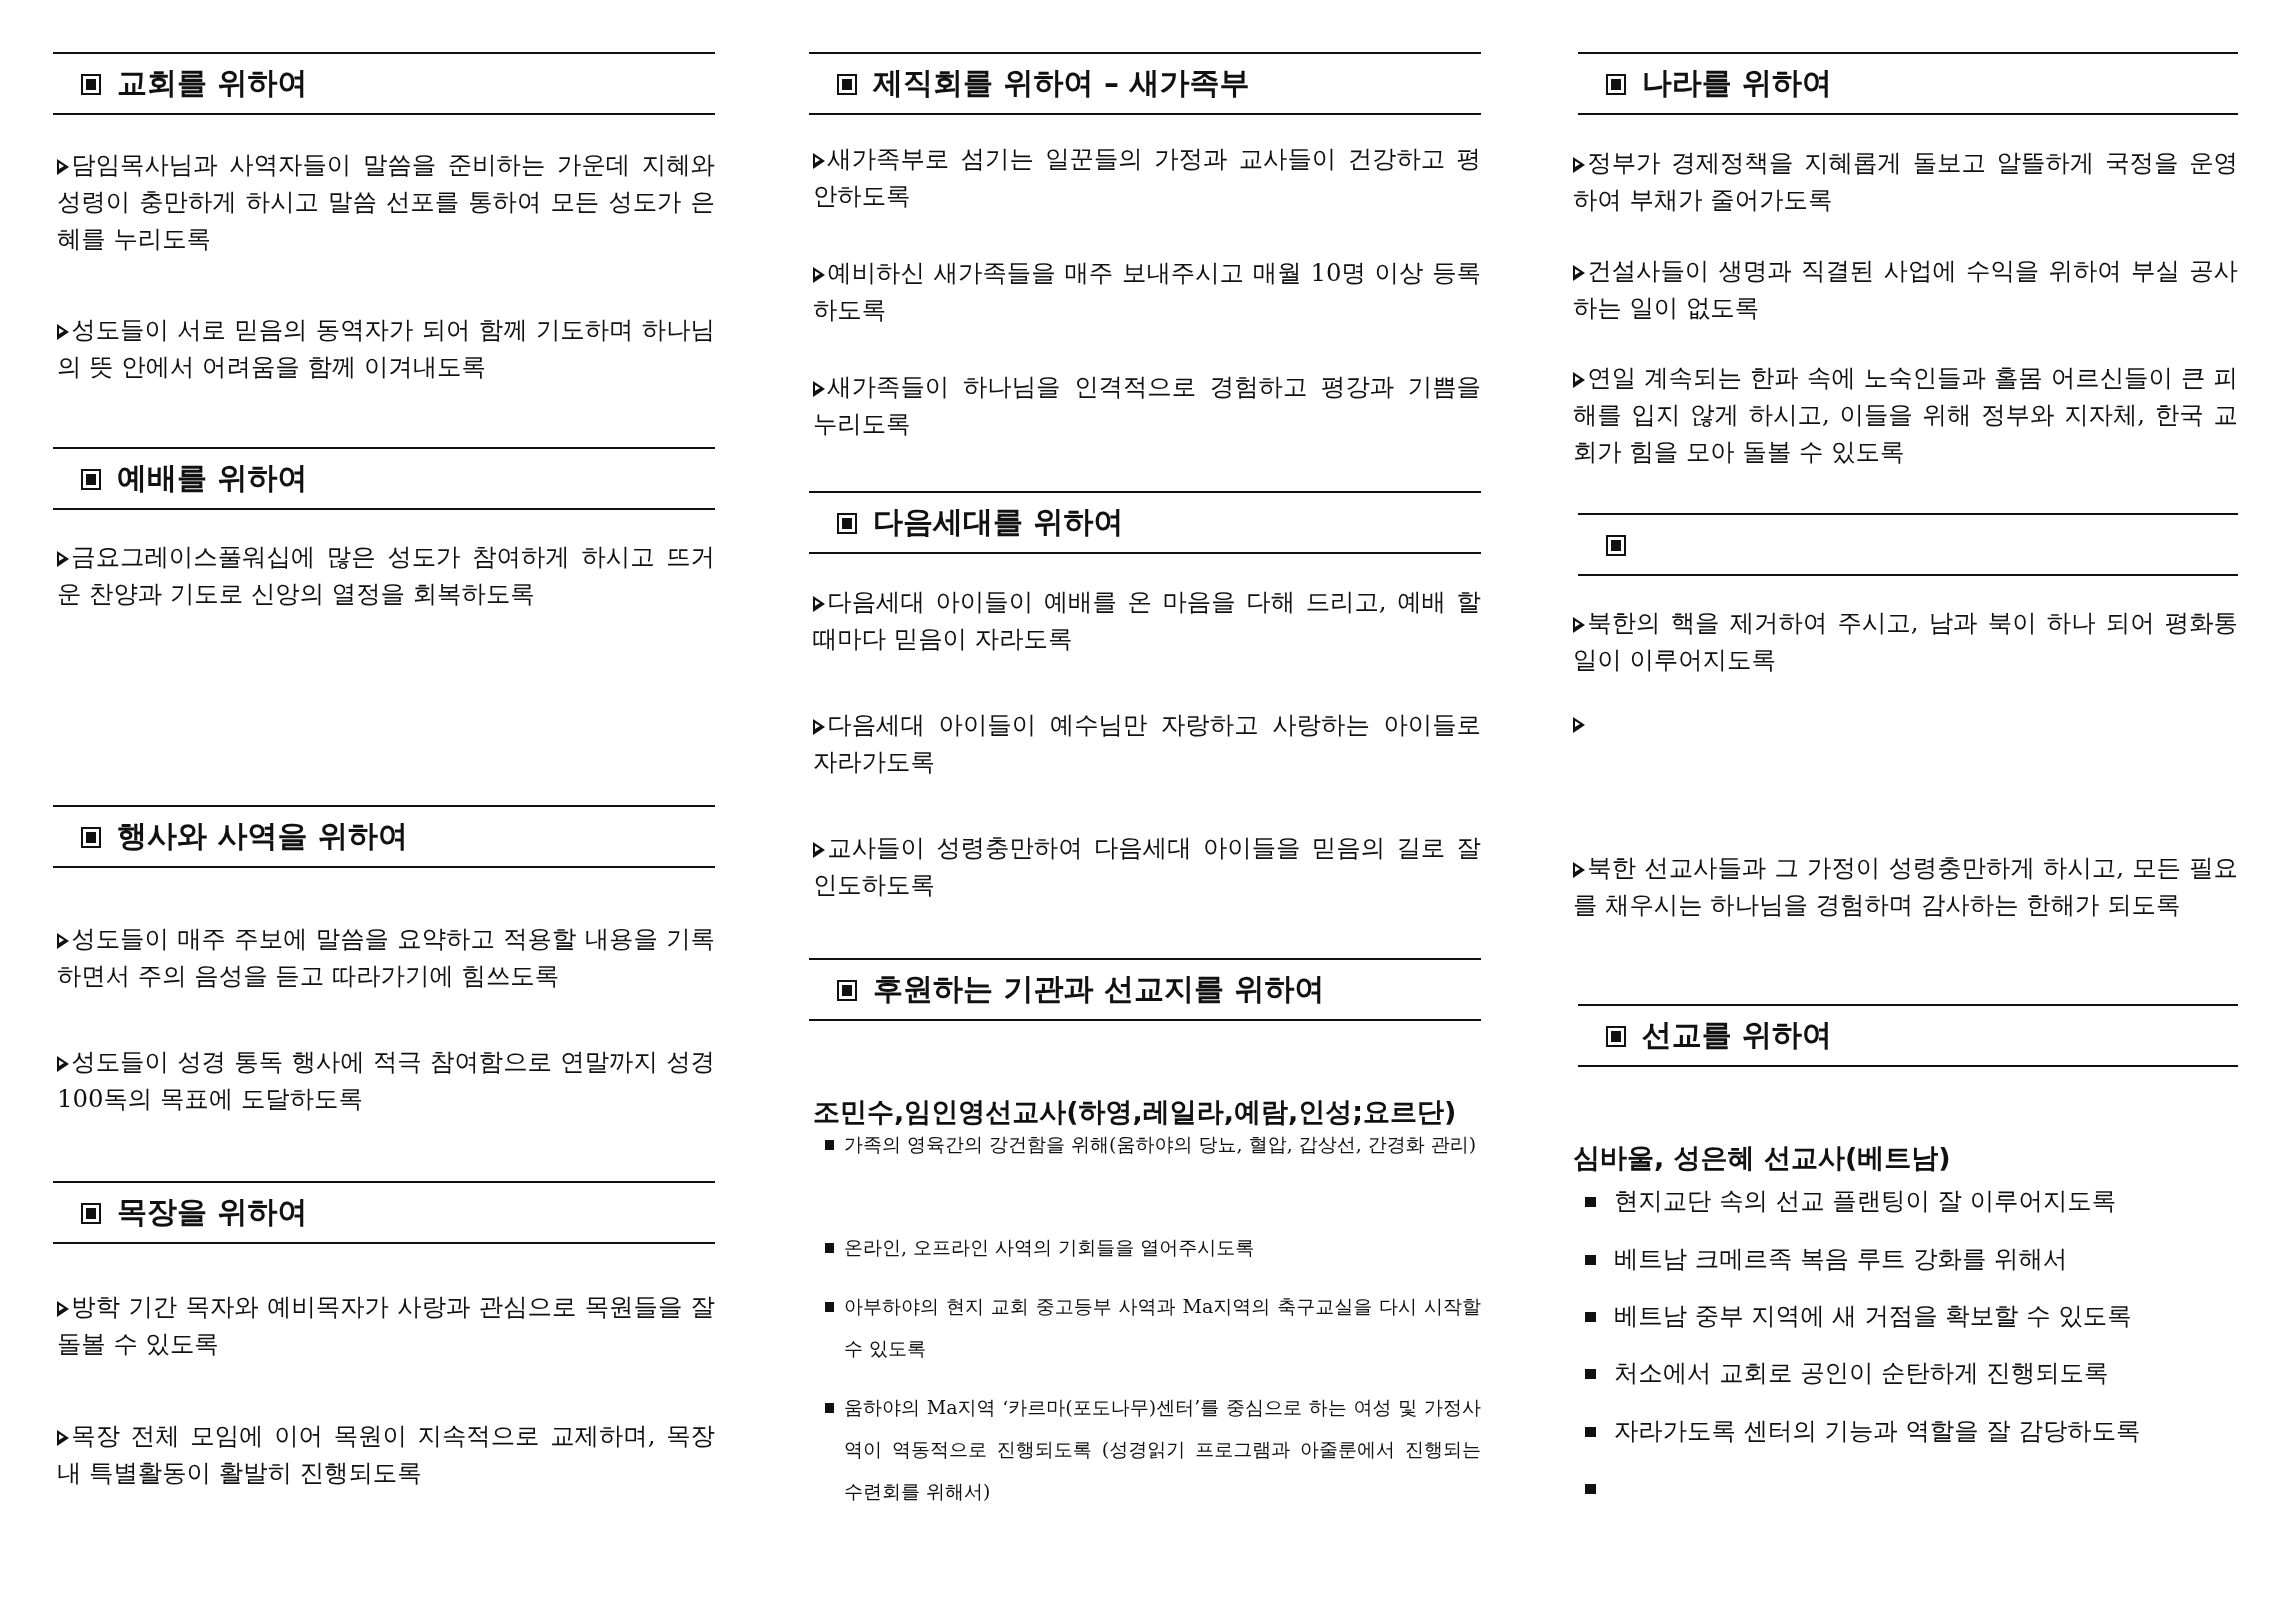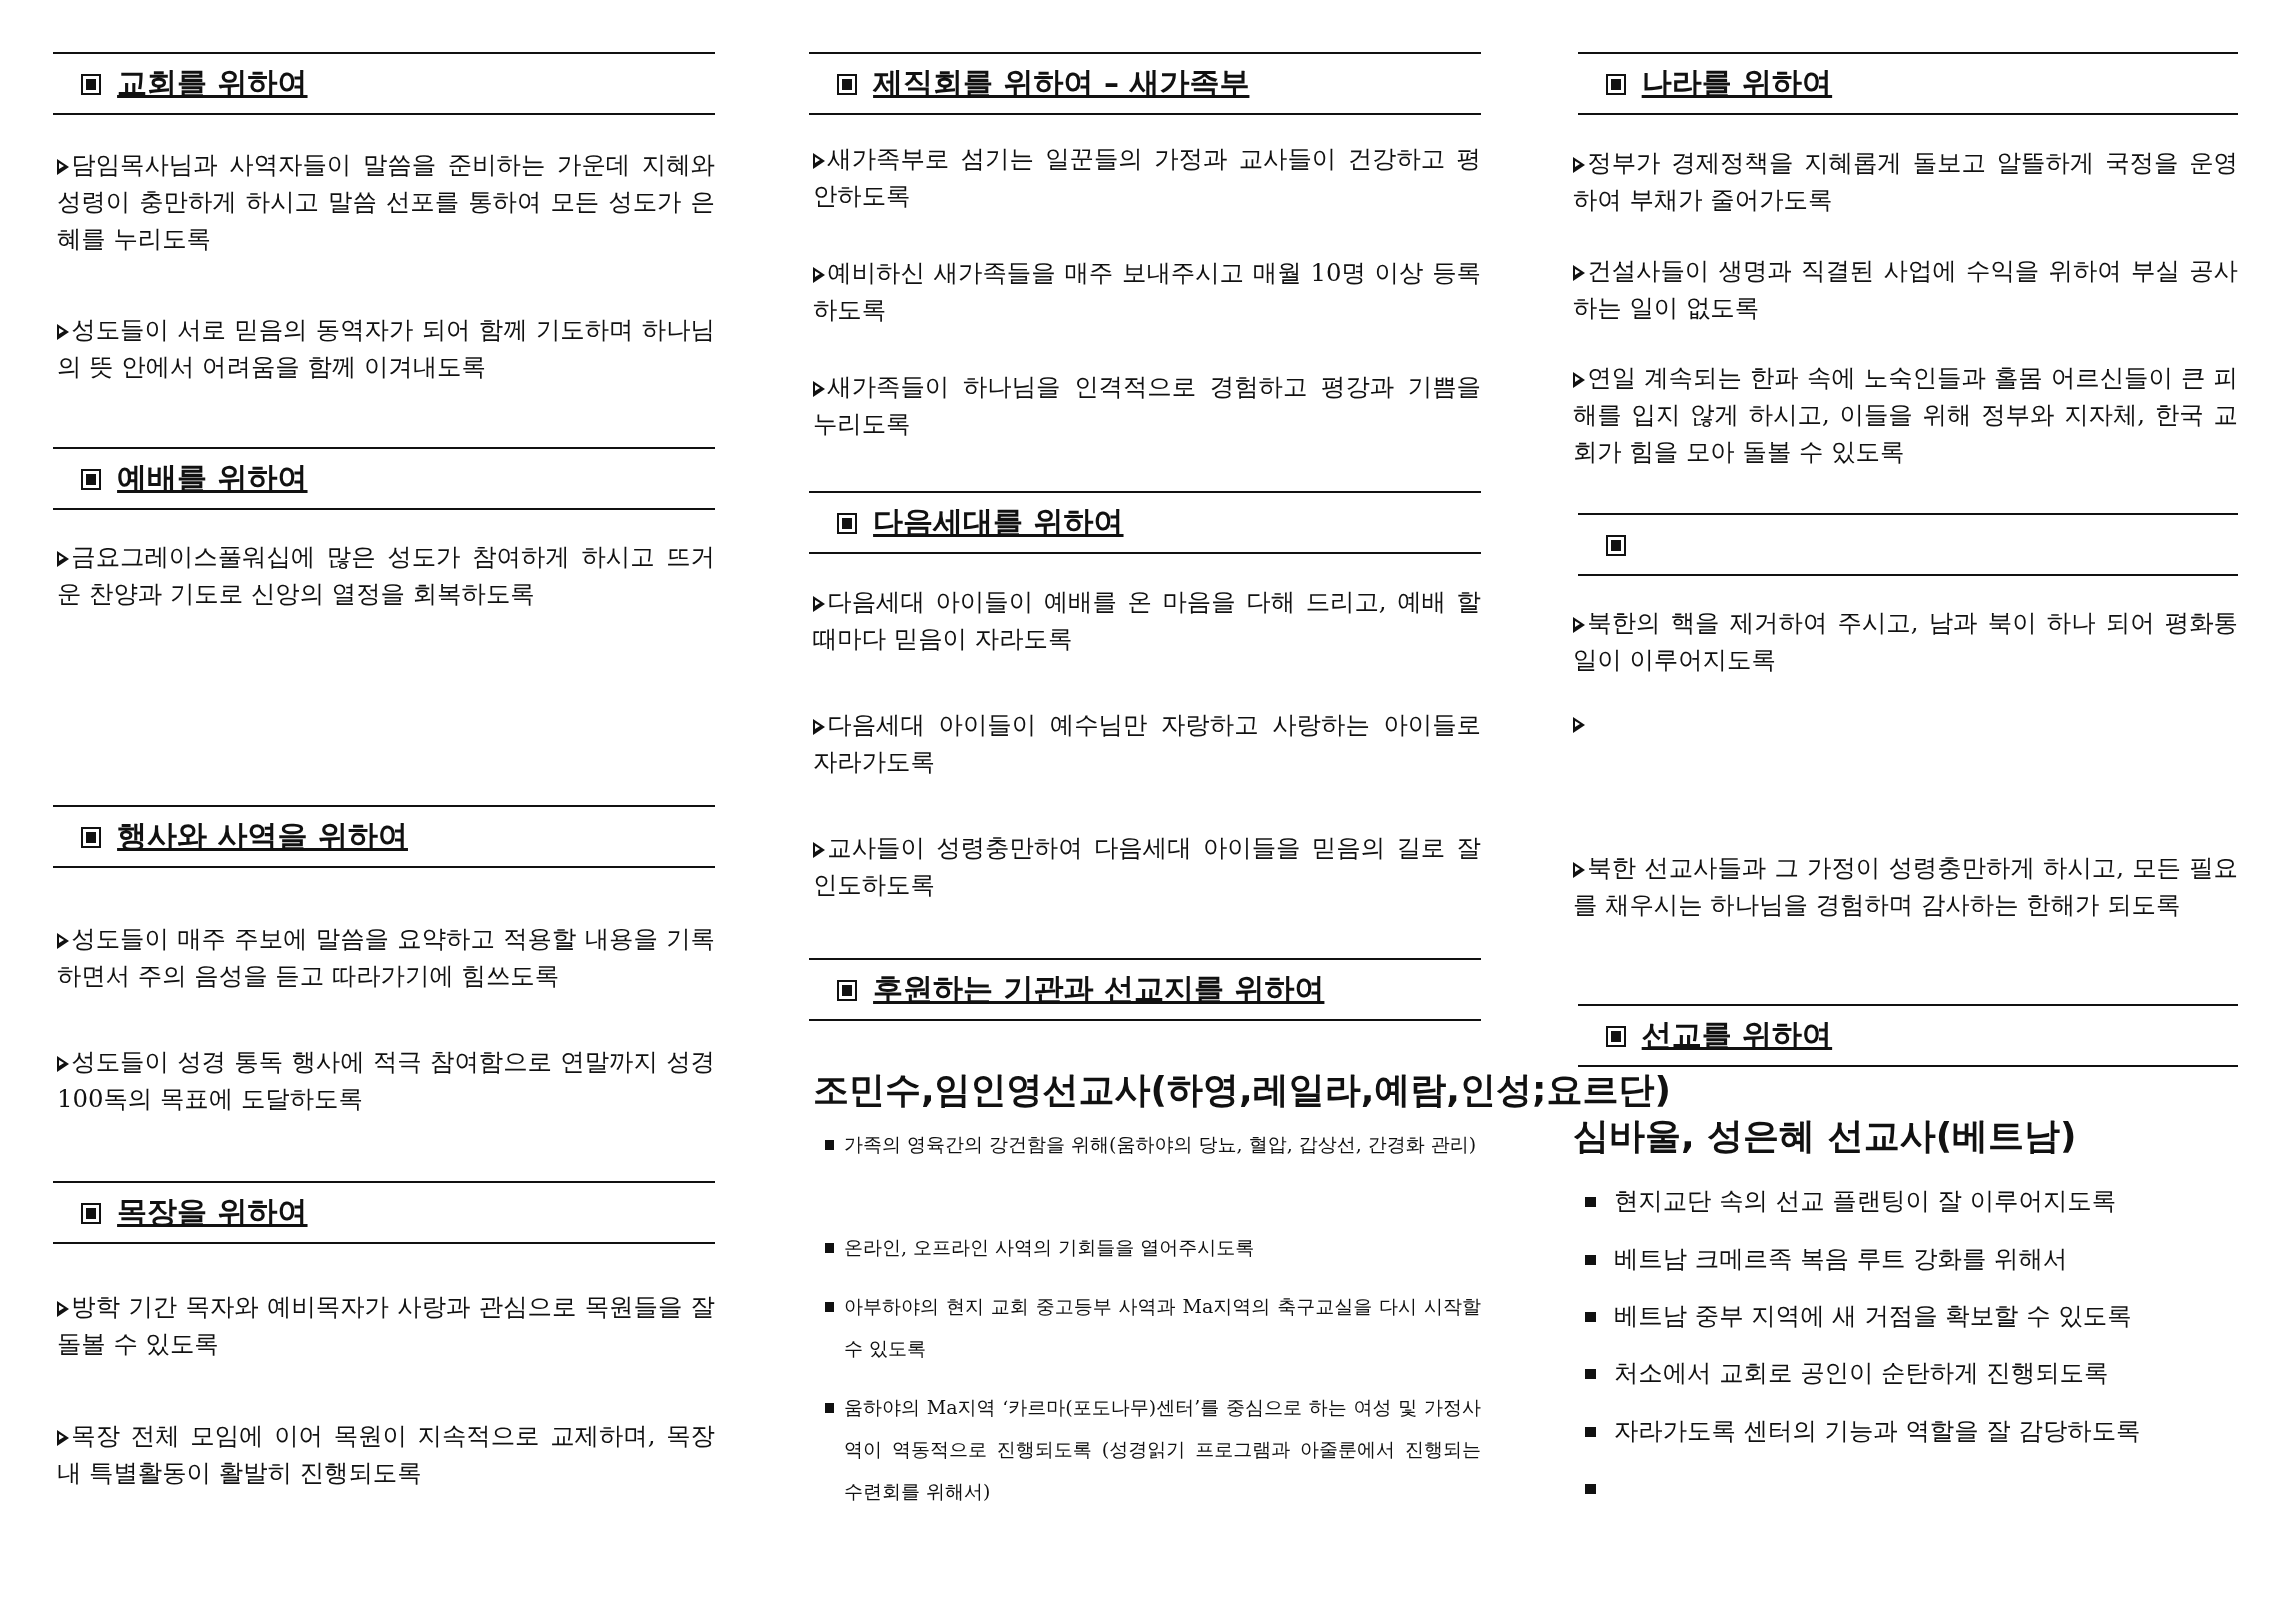--- a/index.html
+++ b/index.html
@@ -6,30 +6,30 @@
   body { width:2295px; height:1623px; position:relative; overflow:hidden;
          font-family:"DejaVu Serif","Liberation Serif",serif; color:#111; }
   .col { position:absolute; top:0; height:1623px; }
   #col-left  { left:53px;   width:662px; }
   #col-mid   { left:809px; width:672px; }
   #col-right { left:1569px; width:669px; }
   .sec-head { position:absolute; left:0; right:0; height:63px;
               border-top:2.4px solid #111; border-bottom:2.4px solid #111; box-sizing:border-box; }
   #col-right .sec-head { left:8.6px; }
   .sec-head .title { position:absolute; left:28px; top:11px; font-family:"DejaVu Sans","Liberation Sans",sans-serif;
-                     font-weight:bold; font-size:30px; line-height:36px; white-space:nowrap;text-decoration:underline; }
+                     font-weight:bold; font-size:30px; line-height:36px; white-space:nowrap; }
   .sec-head .box-icon { display:inline-block; width:20.4px; height:20.4px; border:2.4px solid #111; position:relative;
                         vertical-align:-1.6px; margin-right:15.7px; box-sizing:border-box; }
   .sec-head .box-icon::after { content:""; position:absolute; left:3.1px; top:3.1px; right:3.1px; bottom:3.1px; background:#111; }
   .para { position:absolute; left:3.9px; right:0; font-size:24.4px; line-height:37px; text-align:justify; }
   .para .tri { display:inline-block; width:0; height:0; border-top:8.6px solid transparent; border-bottom:8.6px solid transparent;
                border-left:12.6px solid #111; position:relative; vertical-align:-1.6px; margin-right:2.4px; }
   .para .tri::after { content:""; position:absolute; left:-10.2px; top:-3.9px; border-top:3.9px solid transparent;
                       border-bottom:3.9px solid transparent; border-left:5.5px solid #fff; }
-  .sub { position:absolute; left:3.9px; font-family:"DejaVu Sans","Liberation Sans",sans-serif; font-weight:bold; font-size:36px; line-height:35px; white-space:nowrap; }
+  .sub { position:absolute; left:3.9px; font-family:"DejaVu Sans","Liberation Sans",sans-serif; font-weight:bold; font-size:27px; line-height:35px; white-space:nowrap;margin-top:22px; }
   .item { position:absolute; left:8px; right:0; font-size:19px; line-height:42px; padding-left:27px; text-align:justify; }
   .item .sq { position:absolute; left:7.9px; top:17.3px; width:9.4px; height:9.4px; background:#111; }
   .item2 { position:absolute; left:3.9px; right:0; font-size:24.4px; line-height:36px; padding-left:41px; white-space:nowrap; }
   .item2 .sq { position:absolute; left:12.6px; top:14px; width:10.2px; height:10.2px; background:#111; }
 </style>
 </head>
 <body>
 
 <div class="col" id="col-left">
 

